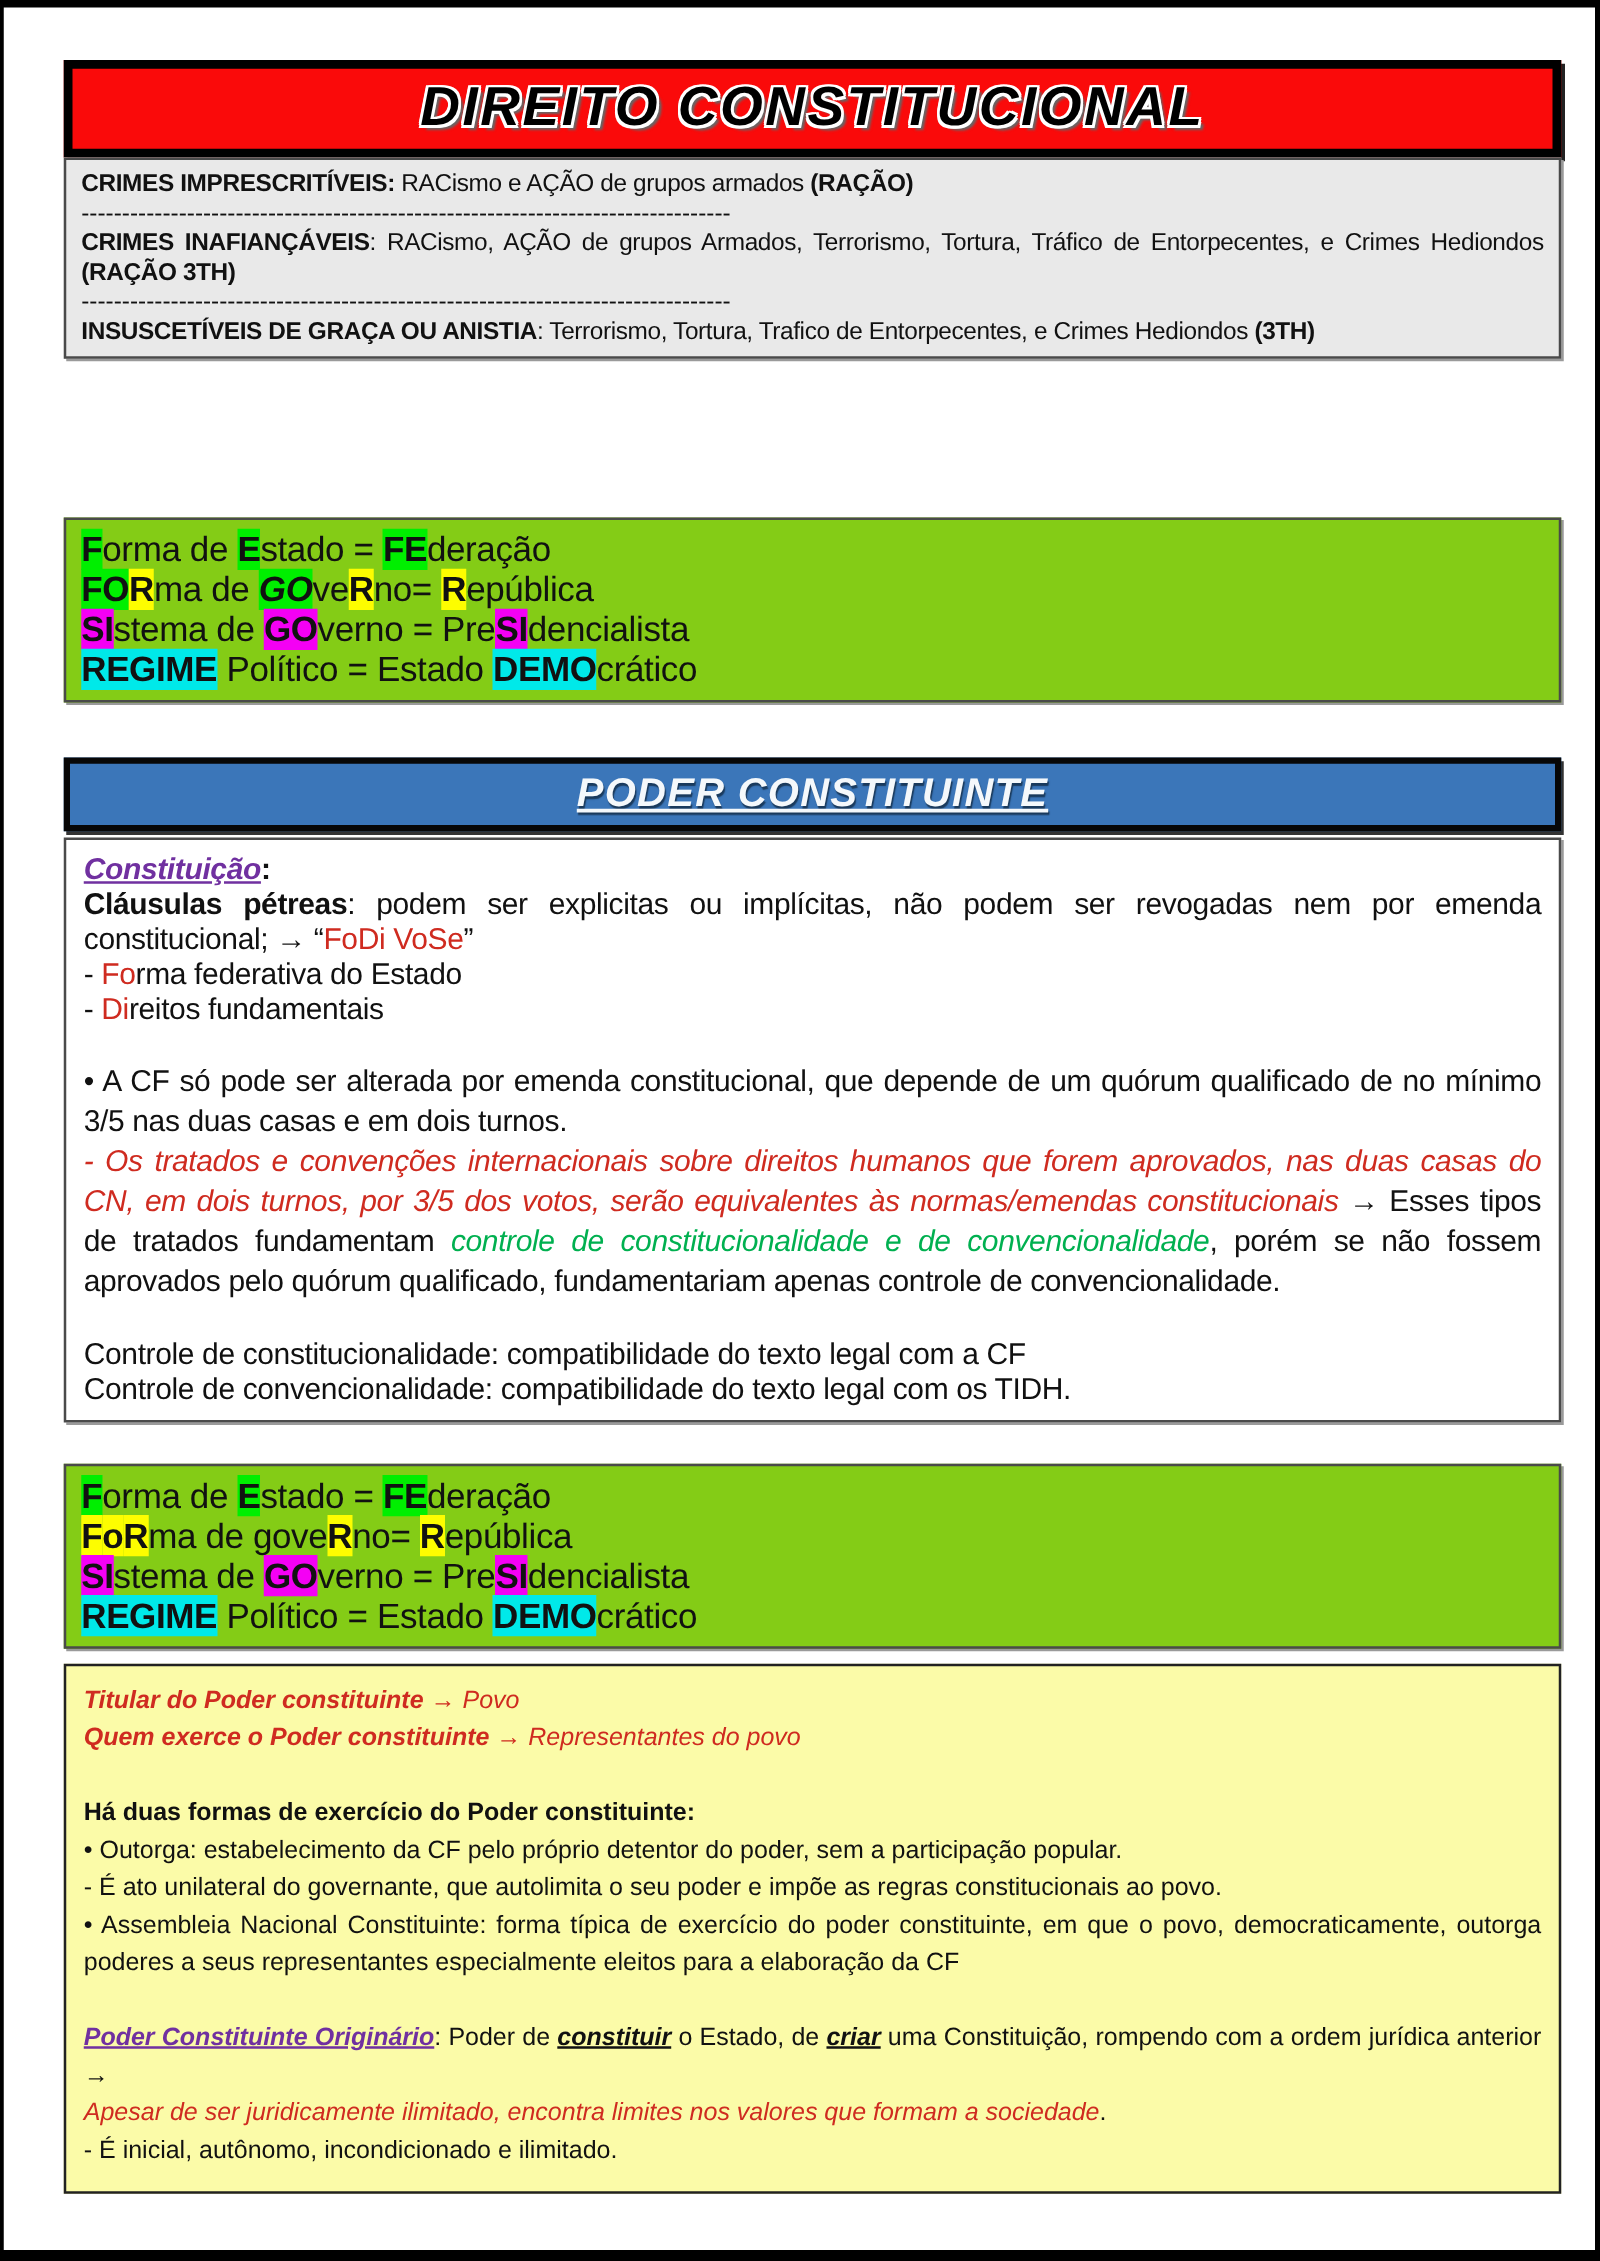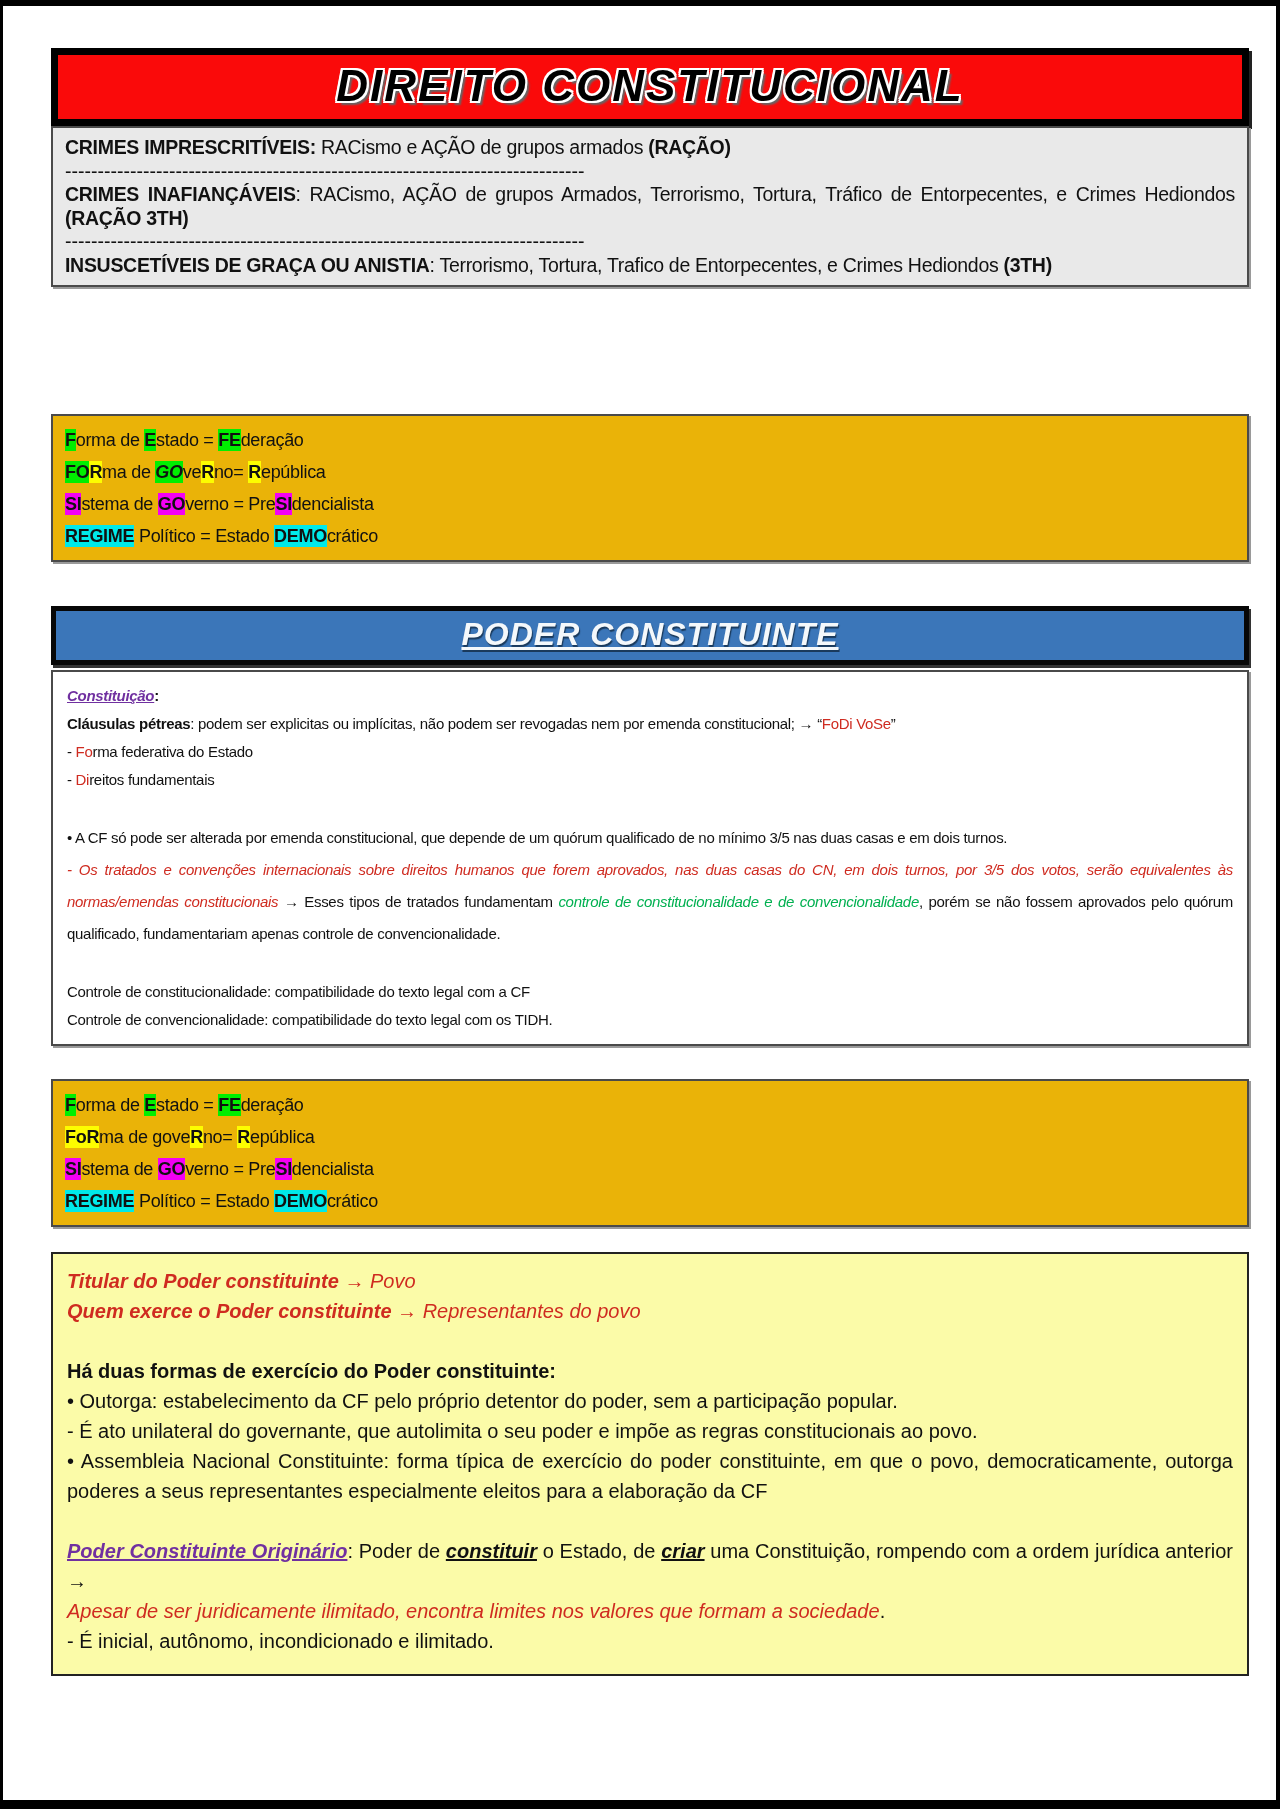--- a/index.html
+++ b/index.html
@@ -41,22 +41,22 @@
     box-shadow:2px 2px 0 #9a9a9a;
     padding:8px 12px;
     letter-spacing:-0.3px;
   }
   .crimes {
     background:#e9e9e9;
     font-size:19.5px; line-height:23.5px;
   }
   .mnemo {
     margin-top:127px;
-    background:#eab308;
-    font-size:18px; line-height:32px;
+    background:#84cc16;
+    font-size:28px; line-height:32px;
   }
   .mnemo2 { margin-top:33px; }
 
   
   .blue-header {
     margin-top:44px;
     background:var(--header_blue);
     border:5px solid #070707;
     box-shadow:2px 3px 0 #333;
     text-align:center;
@@ -65,26 +65,26 @@
   .blue-header .section-title {
     color:#f4f8fb; font-weight:bold; font-style:italic;
     font-size:32px; letter-spacing:1px;
     text-decoration:underline;
     text-shadow:1px 2px 1px #1a3a5c;
   }
 
   .constitution {
     margin-top:5px;
     background:#fff;
-    font-size:15px; line-height:28px;
+    font-size:24px; line-height:28px;
     padding:10px 14px;
   }
 
   .yellowbox {
-    margin-top:25px;
+    margin-top:12px;
     background:var(--note_yellow);
     border:2px solid #222;
     font-size:20px; line-height:30px;
     padding:12px 14px 18px 14px;
   }
 
   
   .line { min-height:1em; }
   .just { text-align:justify; }
   .sp   { line-height:32px; }

